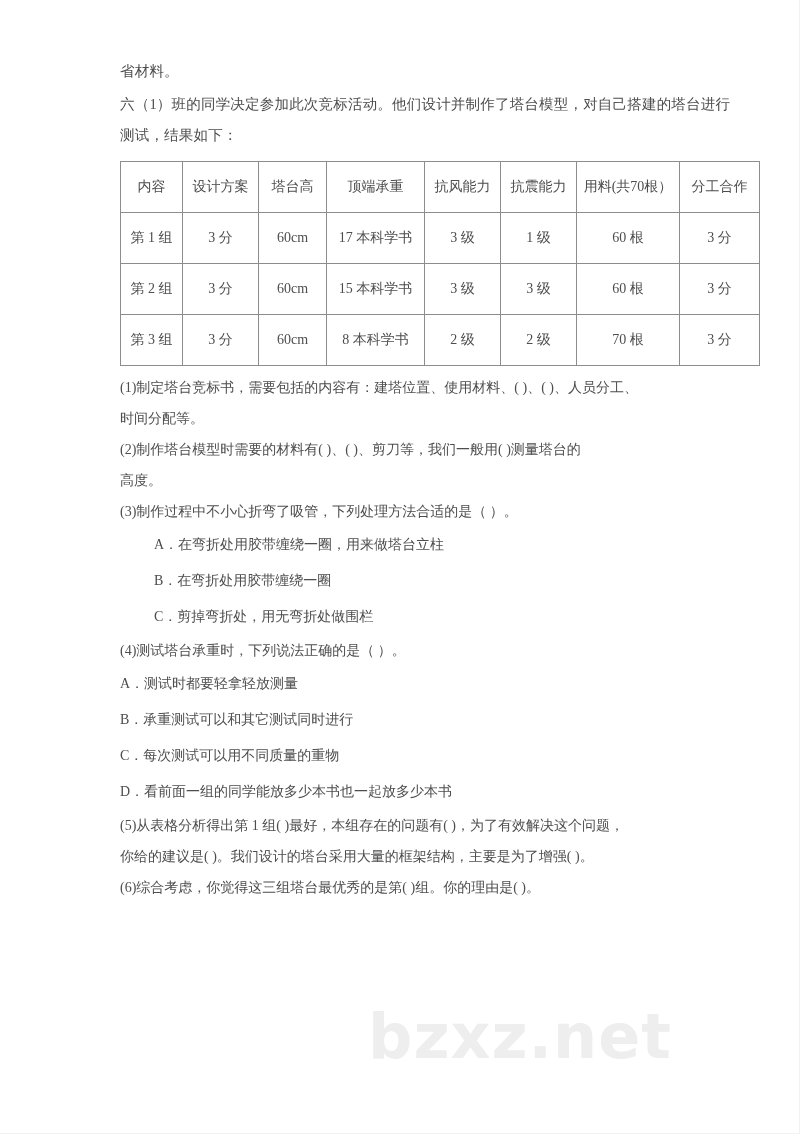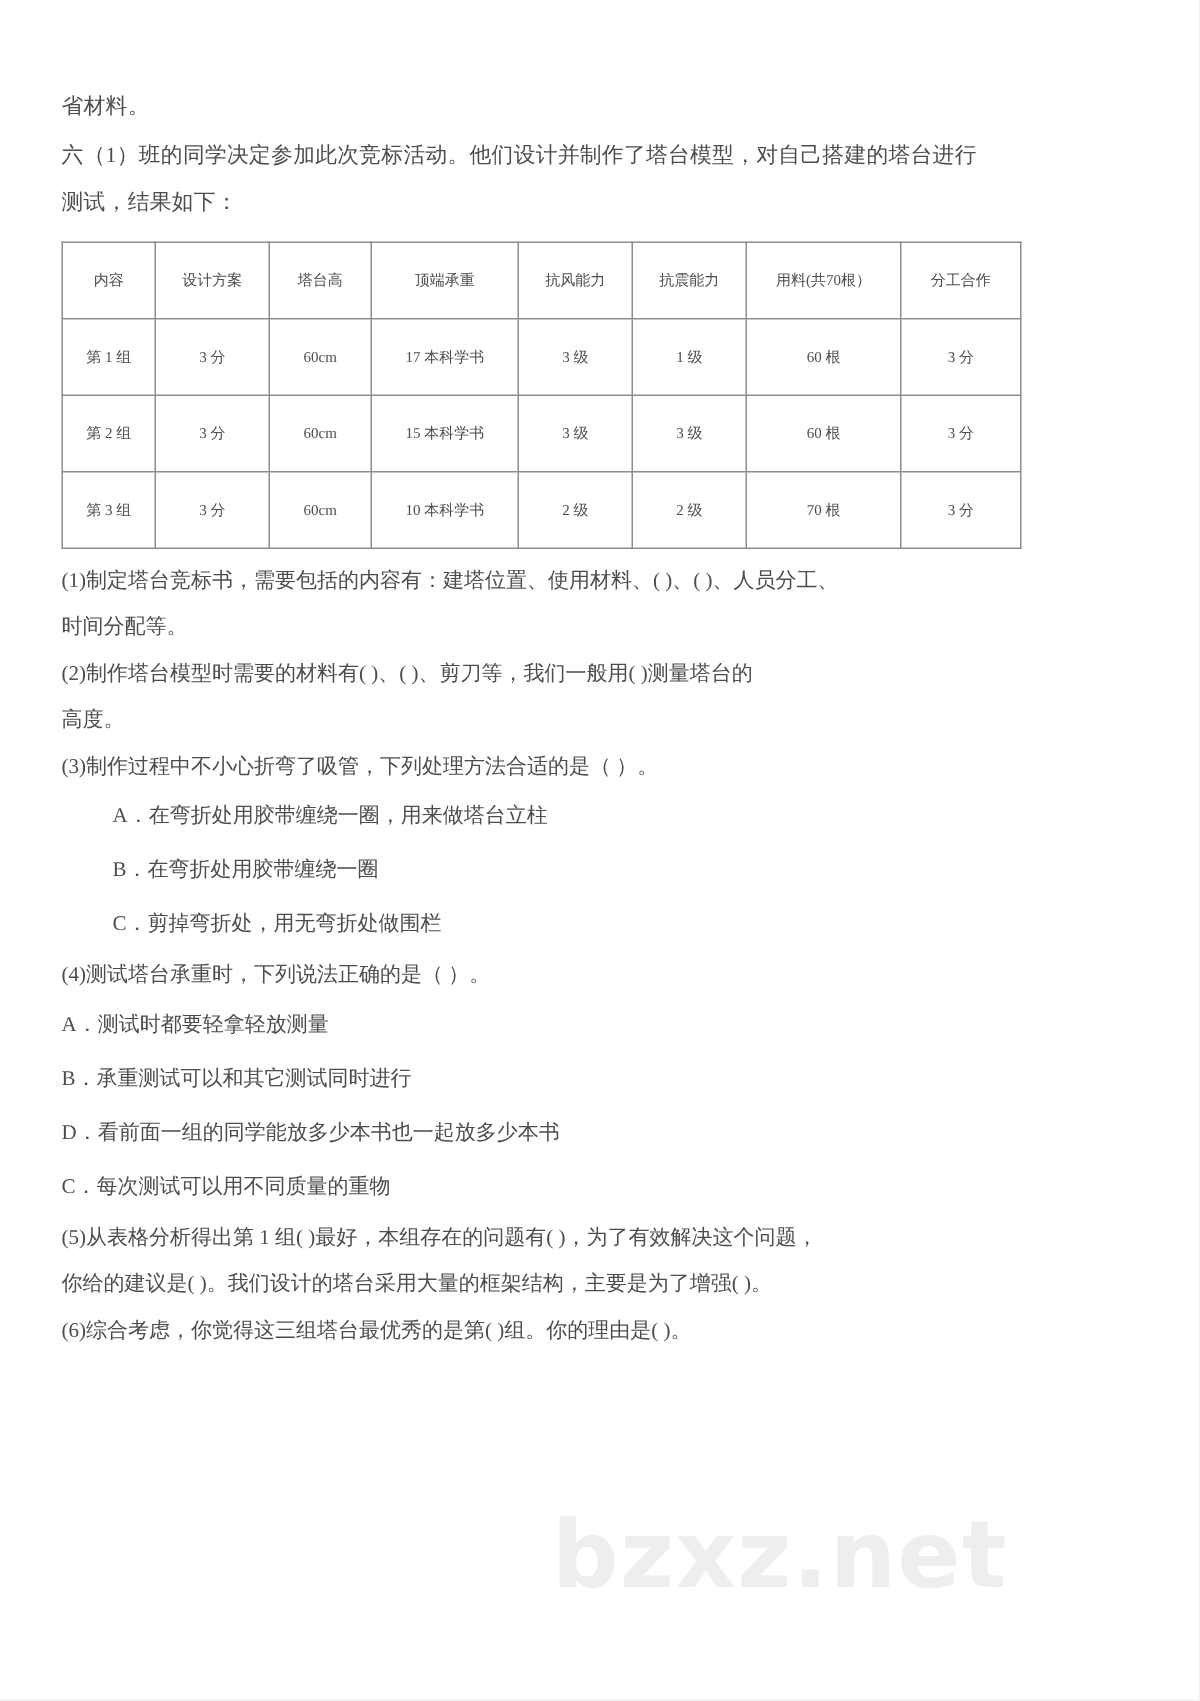--- a/index.html
+++ b/index.html
@@ -17,21 +17,21 @@
     height: 1134px;
     background: #ffffff;
     overflow: hidden;
     box-sizing: border-box;
     border-right: 1px solid #f2f2f2;
     border-bottom: 1px solid #f2f2f2;
   }
   .content {
     position: relative;
     z-index: 2;
-    padding: 56px 78px 0 41px;
+    padding: 56px 78px 0 120px;
     box-sizing: border-box;
   }
   .para {
     color: #4d4d4d;
     font-size: 14.5px;
     line-height: 31px;
     letter-spacing: 0.2px;
     margin: 0;
     white-space: nowrap;
   }
@@ -44,21 +44,21 @@
   
   .result-table {
     border-collapse: collapse;
     width: 639px;
     margin: 10px 0 6px 0;
     table-layout: fixed;
   }
   .result-table td {
     border: 1px solid #8d8d8d;
     color: #4d4d4d;
-    font-size: 10px;
+    font-size: 14px;
     text-align: center;
     vertical-align: middle;
     height: 50px;
     padding: 0 2px;
     white-space: nowrap;
   }
   .col-a { width: 62px; }
   .col-b { width: 76px; }
   .col-c { width: 68px; }
   .col-d { width: 98px; }
@@ -158,21 +158,21 @@
           <td>15 本科学书</td>
           <td>3 级</td>
           <td>3 级</td>
           <td>60 根</td>
           <td>3 分</td>
         </tr>
         <tr>
           <td>第 3 组</td>
           <td>3 分</td>
           <td>60cm</td>
-          <td>10 本科学书</td>
+          <td>8 本科学书</td>
           <td>2 级</td>
           <td>2 级</td>
           <td>70 根</td>
           <td>3 分</td>
         </tr>
       </tbody>
     </table>
 
     <div>
       <p class="qline">(1)制定塔台竞标书，需要包括的内容有：建塔位置、使用材料、(            )、(            )、人员分工、</p>
@@ -188,22 +188,22 @@
       <p class="qline">(3)制作过程中不小心折弯了吸管，下列处理方法合适的是（      ）。</p>
       <p class="qline opt-indent opt-gap">A．在弯折处用胶带缠绕一圈，用来做塔台立柱</p>
       <p class="qline opt-indent opt-gap">B．在弯折处用胶带缠绕一圈</p>
       <p class="qline opt-indent opt-gap">C．剪掉弯折处，用无弯折处做围栏</p>
     </div>
 
     <div class="q-spaced">
       <p class="qline">(4)测试塔台承重时，下列说法正确的是（      ）。</p>
       <p class="qline opt-flush opt-gap">A．测试时都要轻拿轻放测量</p>
       <p class="qline opt-flush opt-gap">B．承重测试可以和其它测试同时进行</p>
+      <p class="qline opt-flush opt-gap">C．每次测试可以用不同质量的重物</p>
       <p class="qline opt-flush opt-gap">D．看前面一组的同学能放多少本书也一起放多少本书</p>
-      <p class="qline opt-flush opt-gap">C．每次测试可以用不同质量的重物</p>
     </div>
 
     <div>
       <p class="qline">(5)从表格分析得出第 1 组(            )最好，本组存在的问题有(            )，为了有效解决这个问题，</p>
       <p class="qline">你给的建议是(            )。我们设计的塔台采用大量的框架结构，主要是为了增强(            )。</p>
     </div>
 
     <div>
       <p class="qline">(6)综合考虑，你觉得这三组塔台最优秀的是第(            )组。你的理由是(            )。</p>
     </div>

